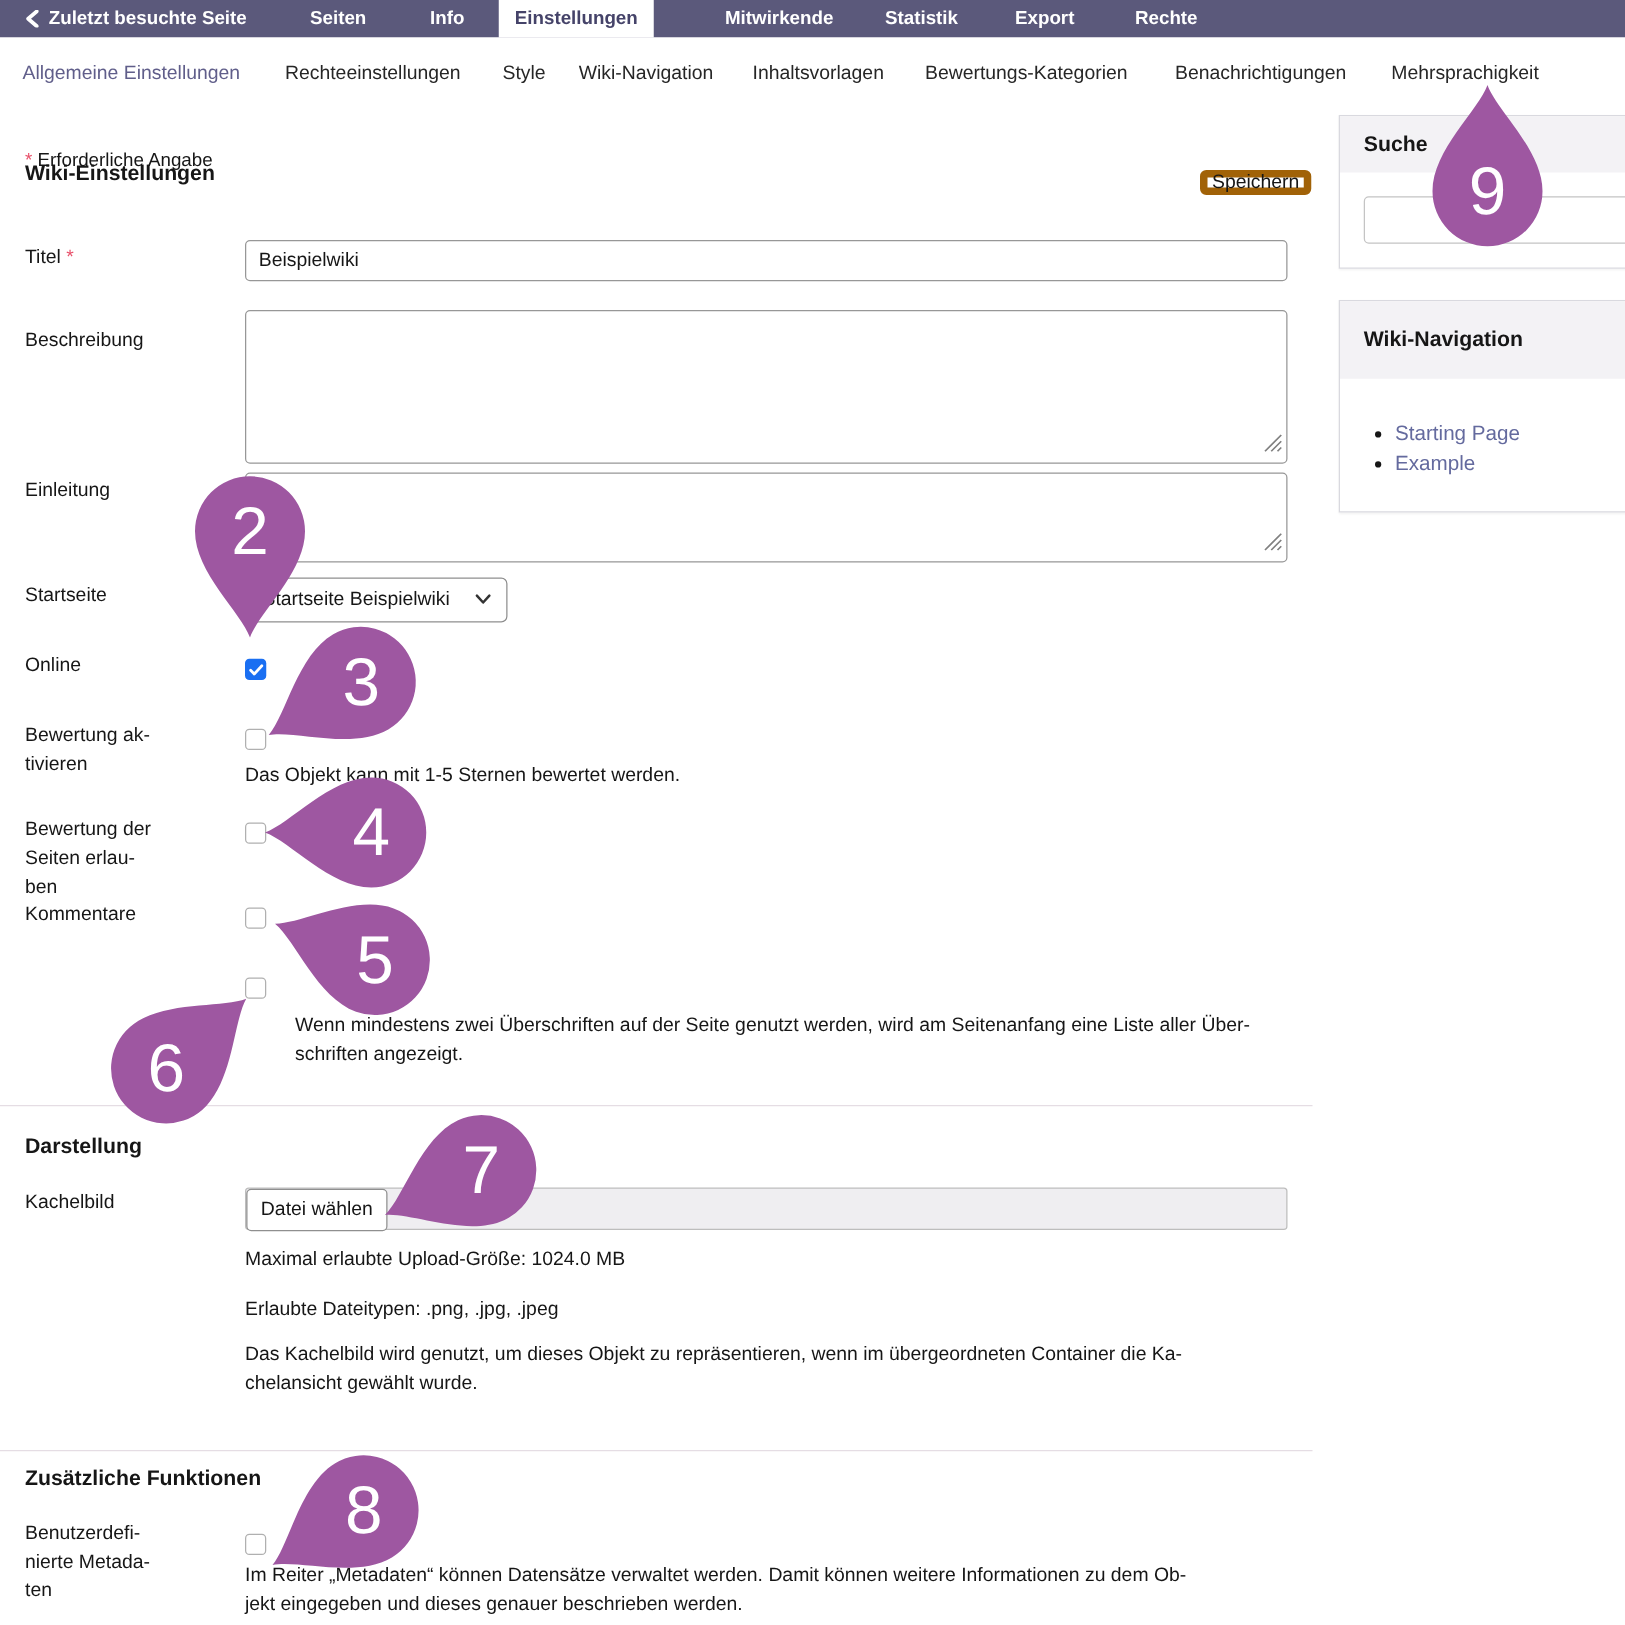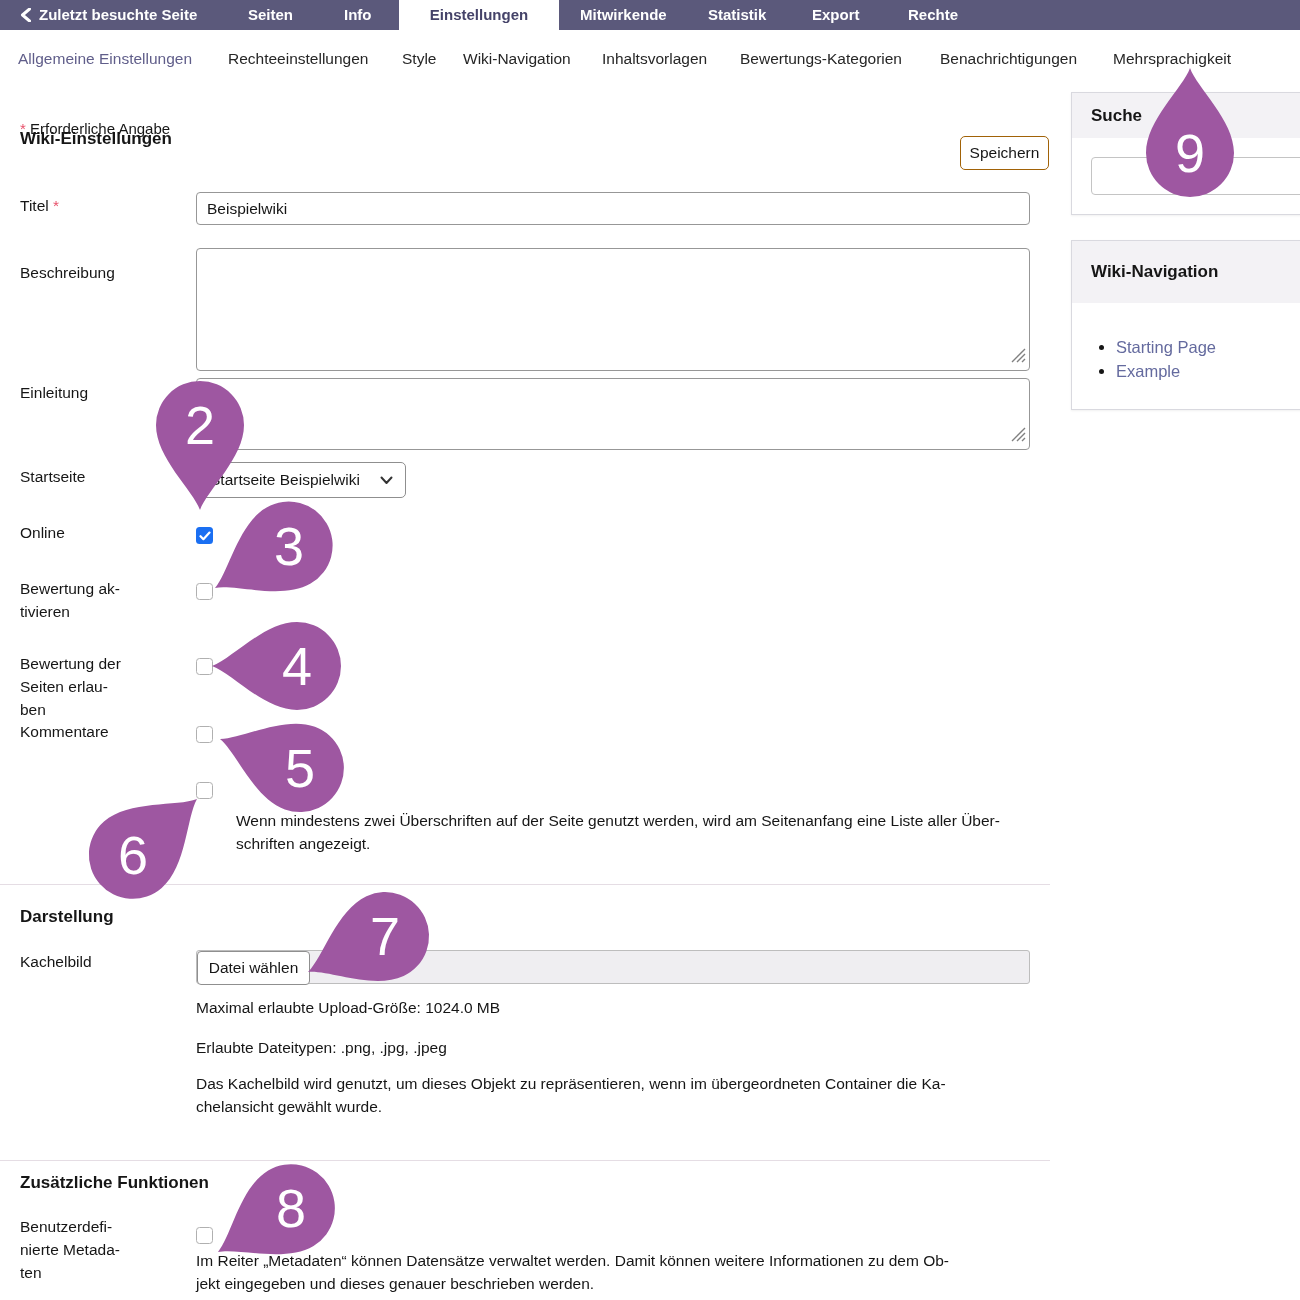--- a/index.html
+++ b/index.html
@@ -16,22 +16,22 @@
 
   
   .subtabs{position:absolute;left:0;top:30px;width:1300px;height:55px;background:#fff;}
   .subtab{position:absolute;top:18px;font-size:15.5px;color:#262626;white-space:nowrap;line-height:22px;}
   .subtab.active{color:#605e8a;}
 
   
   .req-note{position:absolute;left:20px;top:120px;font-size:15px;}
   .req-star{color:#e8506a;}
   .form-title{position:absolute;left:20px;top:129px;font-size:17px;font-weight:700;}
-  .save-btn{position:absolute;left:960px;top:136px;width:89px;height:34px;background:#fff;
-    border:1px solid #a16207;border-radius:5px;font-size:15.5px;color:#161616;
+  .save-btn{position:absolute;left:960px;top:136px;width:89px;height:20px;background:#fff;
+    border:6px solid #a16207;border-radius:5px;font-size:15.5px;color:#161616;
     font-family:"Liberation Sans",sans-serif;display:flex;align-items:center;justify-content:center;}
   .f-label{position:absolute;left:20px;width:160px;font-size:15.5px;line-height:23px;white-space:pre-line;}
   .hint{position:absolute;left:196px;width:834px;font-size:15.5px;line-height:23px;white-space:pre-line;}
   .tinput{position:absolute;left:196px;width:834px;box-sizing:border-box;border:1px solid #979797;
     border-radius:4px;background:#fff;font-size:15.5px;color:#161616;padding:0 10px;
     font-family:"Liberation Sans",sans-serif;}
   .tarea{position:absolute;left:196px;width:834px;box-sizing:border-box;border:1px solid #979797;
     border-radius:4px;background:#fff;}
   .grip{position:absolute;right:3px;bottom:3px;}
   .selectbox{position:absolute;left:196px;top:462px;width:210px;height:36px;box-sizing:border-box;
@@ -75,21 +75,21 @@
     <div class="navitem backlink" style="left:20px;">
       <span>
         <svg width="11" height="14" viewBox="0 0 11 14">
             <path d="M9.5 1 L2.5 7 L9.5 13" fill="none" stroke="#fff" stroke-width="3" stroke-linecap="round" stroke-linejoin="round"></path>
           </svg>
       </span>
       <span>Zuletzt besuchte Seite</span>
     </div>
     <div class="navitem" style="left:248px;">Seiten</div>
     <div class="navitem" style="left:344px;">Info</div>
-    <div class="navitem active" style="left:399px;width:160px;">Einstellungen</div>
+    <div class="navitem active" style="left:399px;width:124px;">Einstellungen</div>
     <div class="navitem" style="left:564px;margin-left:16px;">Mitwirkende</div>
     <div class="navitem" style="left:708px;">Statistik</div>
     <div class="navitem" style="left:812px;">Export</div>
     <div class="navitem" style="left:908px;">Rechte</div>
   </div>
 
   <div class="subtabs">
     <a class="subtab active" style="left:18px;">Allgemeine Einstellungen</a>
     <a class="subtab" style="left:228px;">Rechteeinstellungen</a>
     <a class="subtab" style="left:402px;">Style</a>
@@ -138,20 +138,21 @@
   <div class="f-label" style="top:521px;">Online</div>
   <span class="cbox checked" style="top:527px;">
     <svg width="12" height="10" viewBox="0 0 12 10">
         <path d="M1.5 5.2 L4.4 8.2 L10.5 1.6" fill="none" stroke="#fff" stroke-width="2.2" stroke-linecap="round" stroke-linejoin="round"></path>
       </svg>
   </span>
 
   <div class="f-label" style="top:577px;">Bewertung ak-
 tivieren</div>
   <span class="cbox" style="top:583px;"></span>
+  <div class="hint" style="top:609px;">Das Objekt kann mit 1-5 Sternen bewertet werden.</div>
 
   <div class="f-label" style="top:652px;">Bewertung der
 Seiten erlau-
 ben</div>
   <span class="cbox" style="top:658px;"></span>
 
   <div class="f-label" style="top:720px;">Kommentare</div>
   <span class="cbox" style="top:726px;"></span>
 
   <span class="cbox" style="top:782px;"></span>

